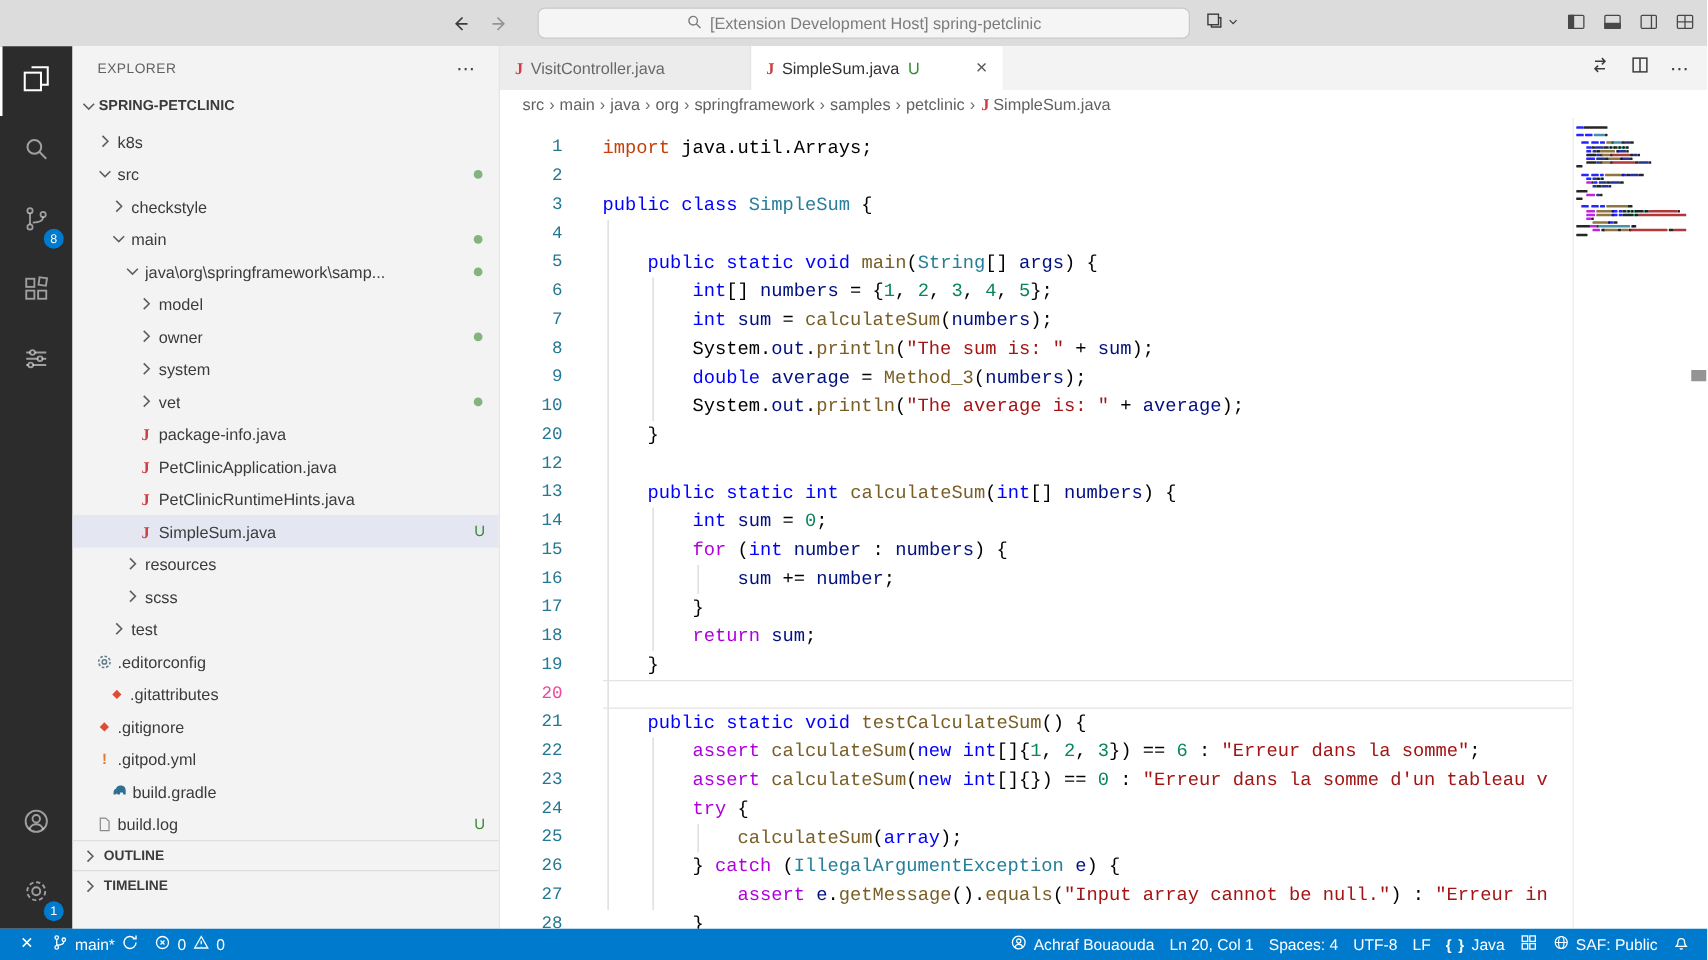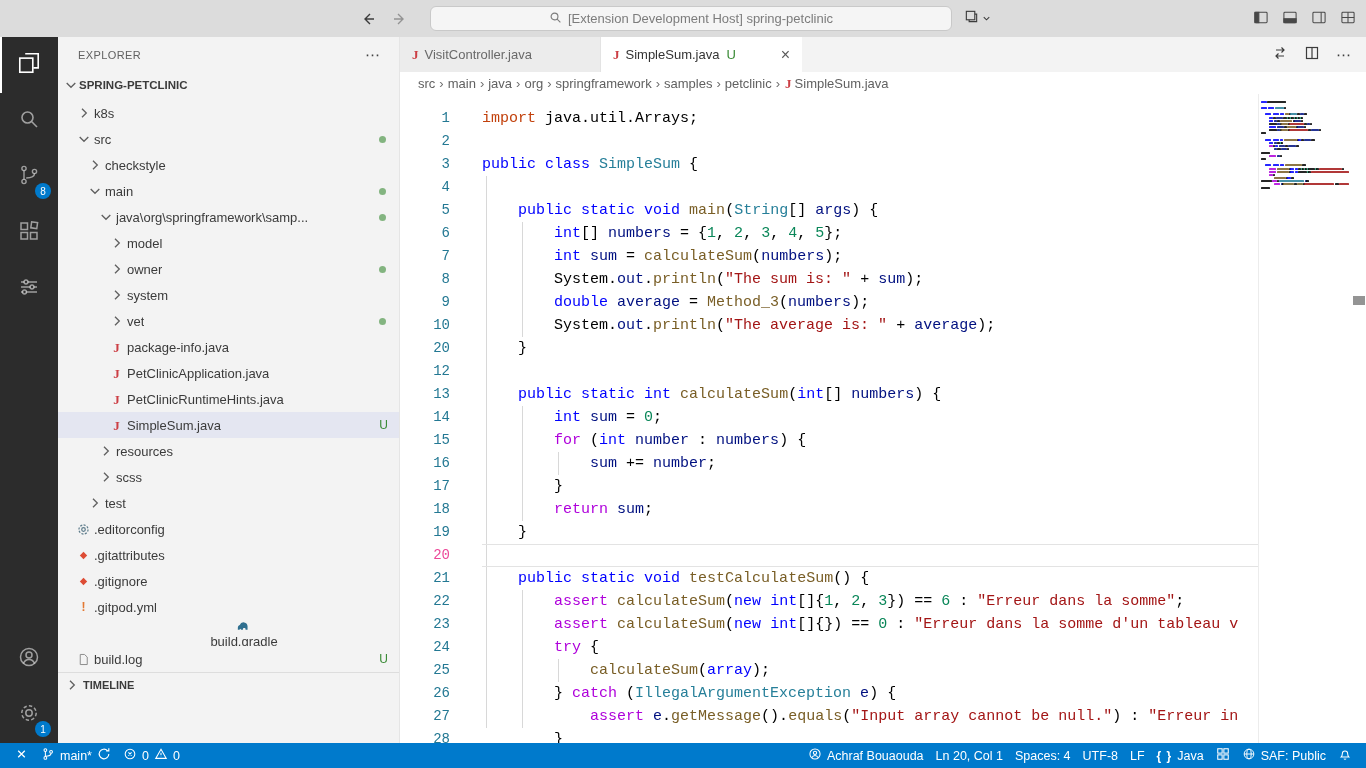--- a/index.html
+++ b/index.html
@@ -323,21 +323,21 @@
         </div>
         <div class="trow" style="padding-left: 17px;">
           <span class="ticn">
             <svg width="13" height="13" viewBox="0 0 16 16" fill="none" stroke="#5e7c8b" stroke-width="1.5">
               <circle cx="8" cy="8" r="2.2"></circle>
               <circle cx="8" cy="8" r="5.6" stroke-dasharray="2.6 1.7"></circle>
             </svg>
           </span>
           <span class="tlabel">.editorconfig</span>
         </div>
-        <div class="trow" style="padding-left: 17px; align-items: center;">
+        <div class="trow" style="padding-left: 27px; align-items: center;">
           <span class="ticn">
             <svg width="13" height="13" viewBox="0 0 16 16">
               <rect x="4.8" y="4.8" width="6.4" height="6.4" fill="#dd4c35" transform="rotate(45 8 8)"></rect>
             </svg>
           </span>
           <span class="tlabel">.gitattributes</span>
         </div>
         <div class="trow" style="padding-left: 17px;">
           <span class="ticn">
             <svg width="13" height="13" viewBox="0 0 16 16">
@@ -345,38 +345,46 @@
             </svg>
           </span>
           <span class="tlabel">.gitignore</span>
         </div>
         <div class="trow" style="padding-left: 17px;">
           <span class="ticn">
             <span class="yicon">!</span>
           </span>
           <span class="tlabel">.gitpod.yml</span>
         </div>
-        <div class="trow" style="padding-left: 29px; flex-direction: column;">
+        <div class="trow" style="padding-left: 29px;">
           <span class="ticn">
             <svg width="14" height="14" viewBox="0 0 16 16">
               <path d="M13.2 7.2a4.6 4.6 0 0 0-8.9-1.5C2.8 6 2.1 7.6 2.1 9.2V11h1.8l1-1 1 1h1.9l.5-1.8h2.2l.5 1.8h2.2z" fill="#2f6f8f"></path>
             </svg>
           </span>
           <span class="tlabel">build.gradle</span>
         </div>
         <div class="trow" style="padding-left: 17px;">
           <span class="ticn">
             <svg width="13" height="13" viewBox="0 0 16 16" fill="none" stroke="#8a8a8a" stroke-width="1.2">
               <path d="M4 1.8h5.2L12.6 5v9.2H4z"></path>
             </svg>
           </span>
           <span class="tlabel">build.log</span>
           <span class="ubadge">U</span>
         </div>
       </div>
+    <div class="sbsection">
+      <span class="ticn">
+          <svg width="16" height="16" viewBox="0 0 16 16">
+            <path d="M6 3.7 10.3 8 6 12.3" fill="none" stroke="#5f5f5f" stroke-width="1.3"></path>
+          </svg>
+        </span>
+      <span>OUTLINE</span>
+    </div>
     <div class="sbsection">
       <span class="ticn">
           <svg width="16" height="16" viewBox="0 0 16 16">
             <path d="M6 3.7 10.3 8 6 12.3" fill="none" stroke="#5f5f5f" stroke-width="1.3"></path>
           </svg>
         </span>
       <span>TIMELINE</span>
     </div>
   </div>
 

